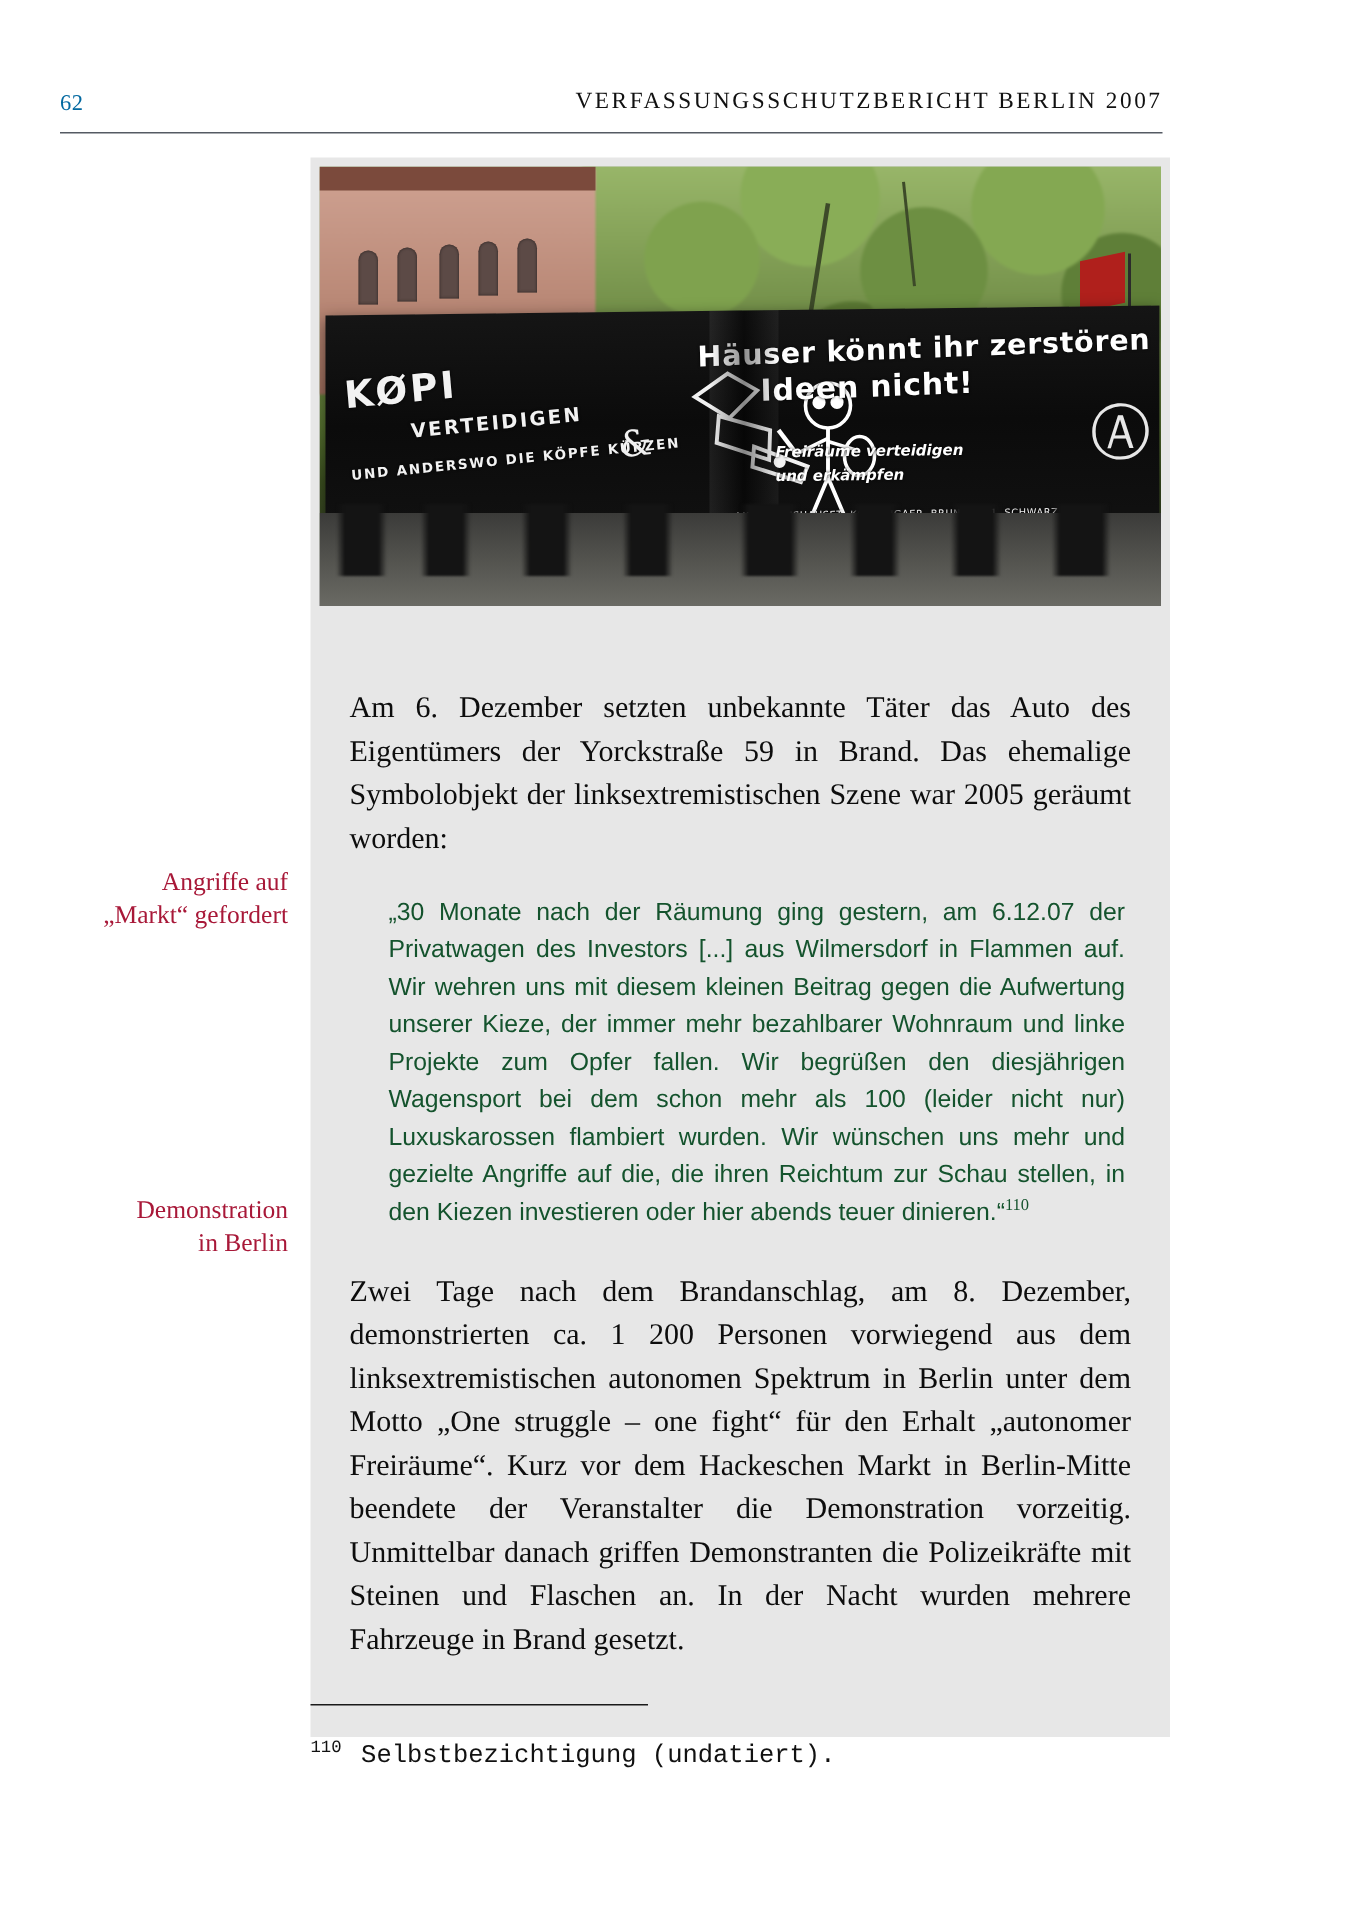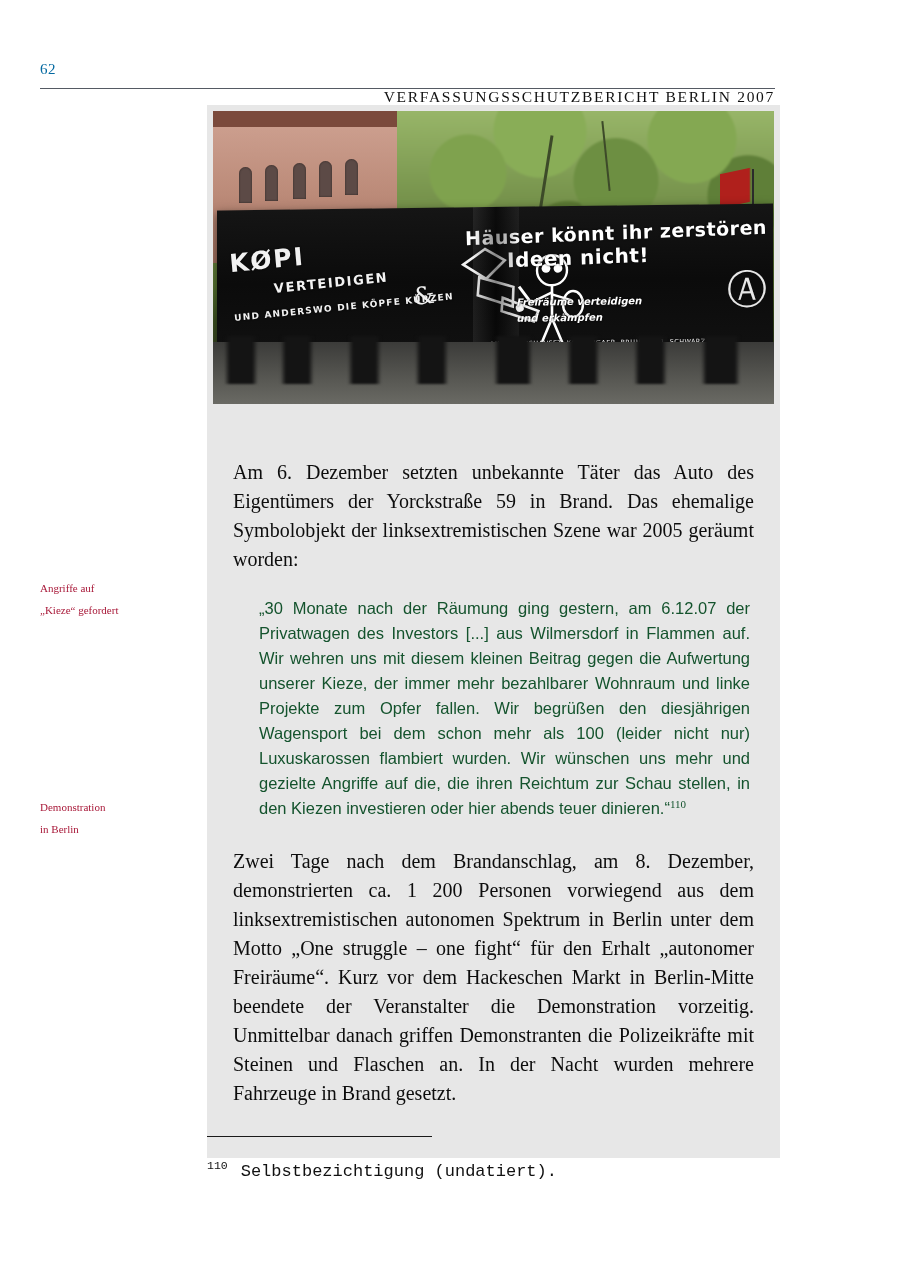--- a/index.html
+++ b/index.html
@@ -34,21 +34,20 @@
     color: #0369a1;
   }
   .header-title {
     position: absolute;
     right: 0;
     top: 1px;
     font-size: 15.5px;
     letter-spacing: 1.7px;
     color: #111111;
     white-space: nowrap;
-    margin-top: 29px;
   }
 
   
   .content-block {
     position: absolute;
     left: 207px;
     top: 105px;
     width: 573px;
     background: #e7e7e7;
   }
@@ -311,22 +310,23 @@
     font-size: 11px;
     vertical-align: super;
     line-height: 0;
   }
 
   
   .margin-note {
     position: absolute;
     left: 40px;
     width: 152px;
+    text-align: right;
     font-family: "Liberation Serif", serif;
-    font-size: 11px;
+    font-size: 17px;
     line-height: 22px;
     color: #a81838;
   }
   #note-1 { top: 577px; }
   #note-2 { top: 796px; }
 
   
   .footnote-rule {
     position: absolute;
     left: 207px;
@@ -353,21 +353,21 @@
 </head>
 <body>
 
 <div class="page-header">
   <span class="page-number">62</span>
   <span class="header-title">VERFASSUNGSSCHUTZBERICHT BERLIN 2007</span>
 </div>
 
 <div class="margin-note" id="note-1">
   <div>Angriffe auf</div>
-  <div>„Kieze“ gefordert</div>
+  <div>„Markt“ gefordert</div>
 </div>
 <div class="margin-note" id="note-2">
   <div>Demonstration</div>
   <div>in Berlin</div>
 </div>
 
 <div class="content-block">
 
   <div class="photo-frame">
     <div class="photo">

